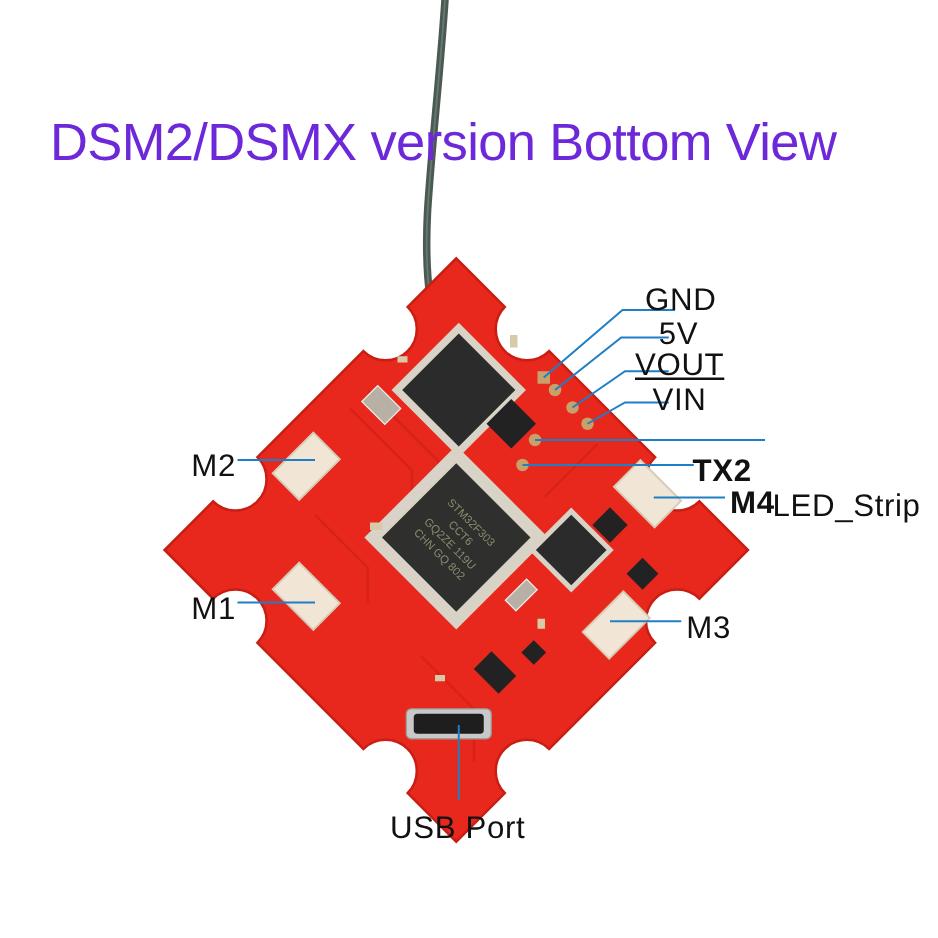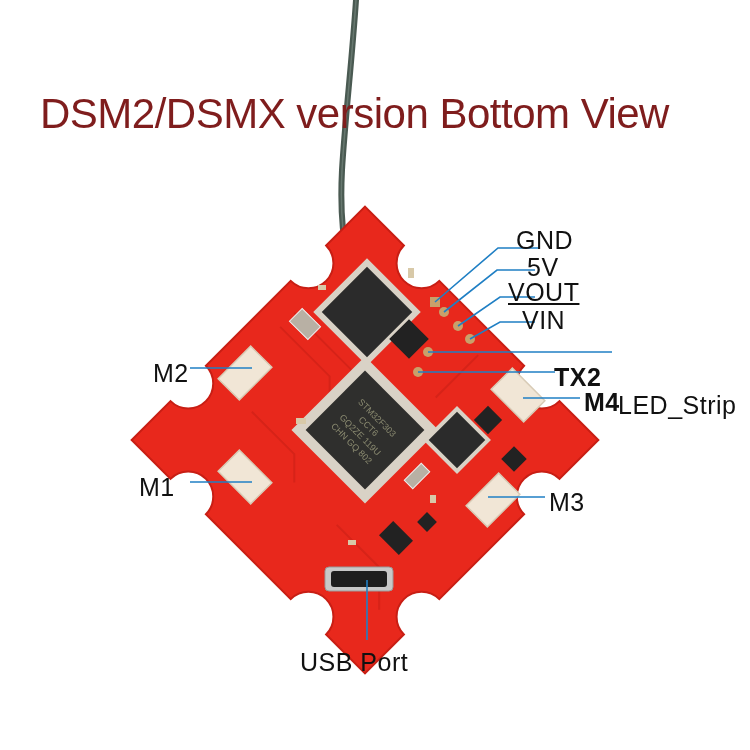--- a/index.html
+++ b/index.html
@@ -1,17 +1,17 @@
 <!DOCTYPE html>
 <html><head>
 <meta charset="utf-8">
 <style>
   html, body { margin: 0; padding: 0; background: #ffffff; }
   body { width: 750px; height: 750px; position: relative; overflow: hidden; font-family: "Liberation Sans", sans-serif; }
-  .title { position: absolute; left: 40px; top: 90px; font-size: 42px; color: #7f1d1d; letter-spacing: -0.5px; font-family: "Liberation Sans", sans-serif; z-index: 3; white-space: nowrap; }
+  .title { position: absolute; left: 40px; top: 90px; font-size: 42px; color: #6d28d9; letter-spacing: -0.5px; font-family: "Liberation Sans", sans-serif; z-index: 3; white-space: nowrap; }
   .label { position: absolute; font-size: 25px; color: #111; font-family: "Liberation Sans", sans-serif; white-space: nowrap; letter-spacing: 0.5px; z-index: 4; }
   svg.board { position: absolute; left: 0; top: 0; z-index: 2; }
 </style>
 </head>
 <body>
 
 <div class="title">DSM2/DSMX version Bottom View</div>
 
 <svg class="board" width="750" height="750" viewBox="0 0 750 750">
 
@@ -111,15 +111,15 @@
 </svg>
 
 <div class="label" style="left:516px;top:226px;">GND</div>
 <div class="label" style="left:527px;top:253px;">5V</div>
 <div class="label" style="left:508px;top:278px;text-decoration:underline;">VOUT</div>
 <div class="label" style="left:522px;top:306px;">VIN</div>
 <div class="label" style="left:618px;top:343px;margin-top:48px;">LED_Strip</div>
 <div class="label" style="left:554px;top:363px;font-weight:bold;">TX2</div>
 <div class="label" style="left:584px;top:388px;font-weight:bold;">M4</div>
 <div class="label" style="left:153px;top:359px;">M2</div>
-<div class="label" style="left:139px;top:473px;">M1</div>
+<div class="label" style="left:153px;top:473px;">M1</div>
 <div class="label" style="left:549px;top:488px;">M3</div>
-<div class="label" style="left:300px;top:648px;text-align:center;">USB Port</div>
+<div class="label" style="left:312px;top:648px;text-align:center;">USB Port</div>
 
 </body></html>

